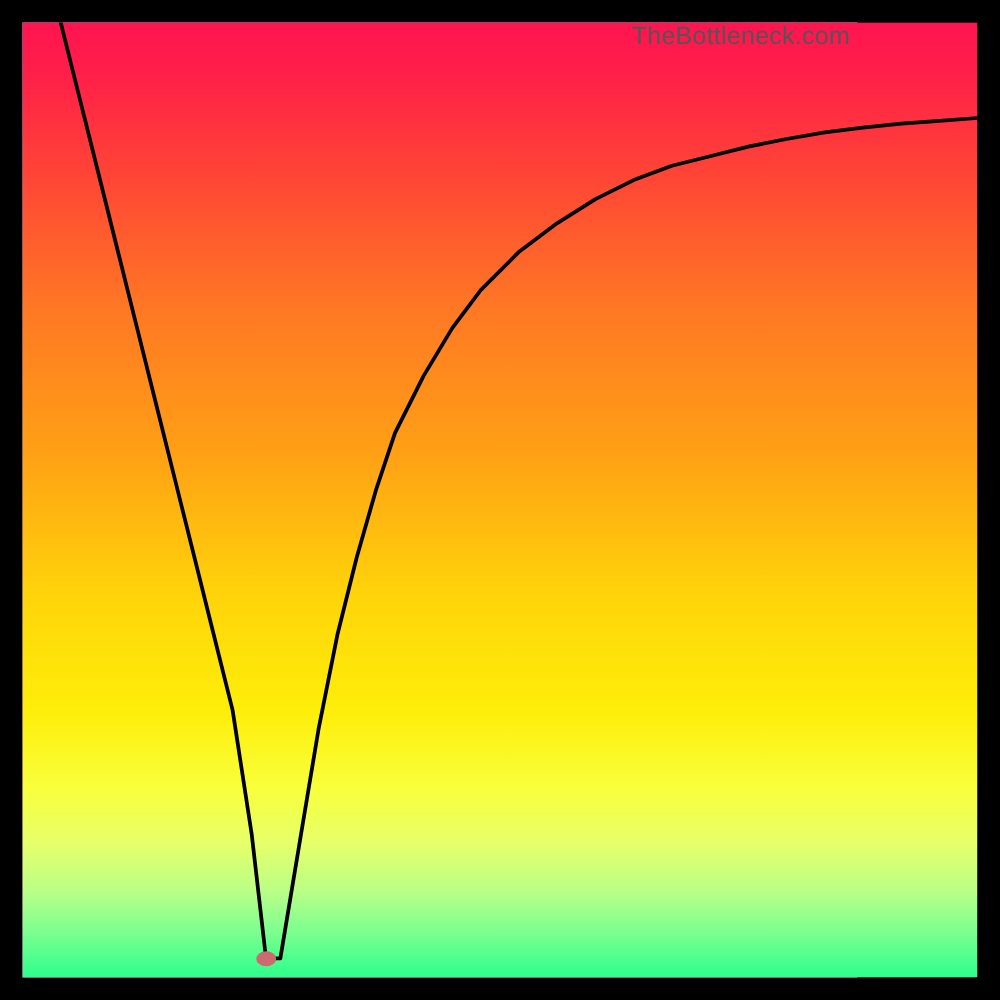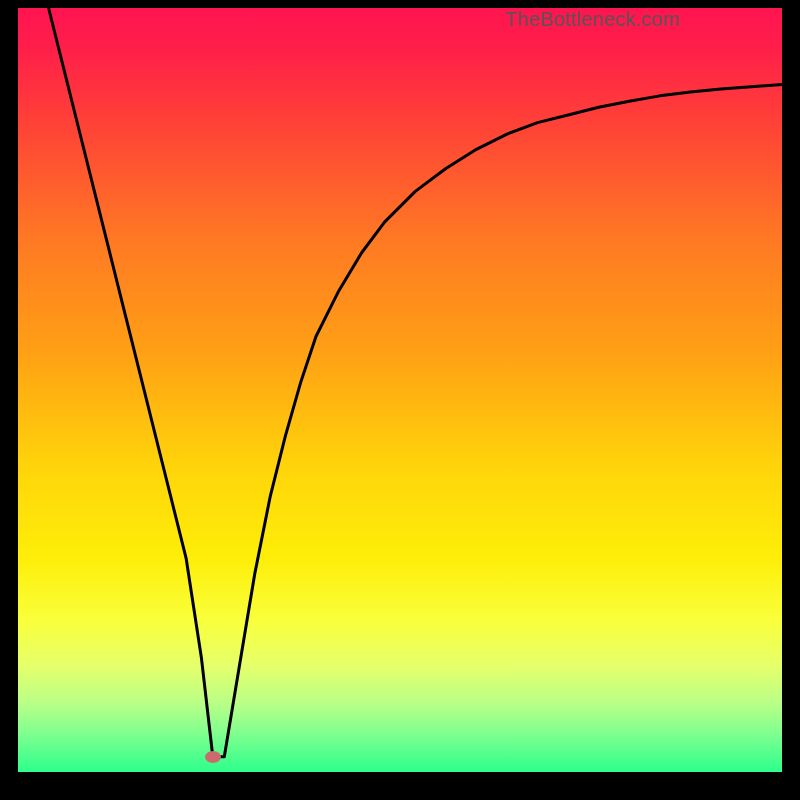--- a/index.html
+++ b/index.html
@@ -7,21 +7,21 @@
     padding: 0;
     width: 800px;
     height: 800px;
     background: #000;
     font-family: Arial, Helvetica, sans-serif;
     overflow: hidden;
   }
   .frame {
     position: absolute;
     left: 18px;
-    top: 8px;
+    top: 18px;
     width: 668px;
     height: 764px;
     background: #f9a8d4;
   }
   .watermark {
     position: absolute;
     top: 0px;
     right: 6px;
     color: #555;
     font-size: 20px;

